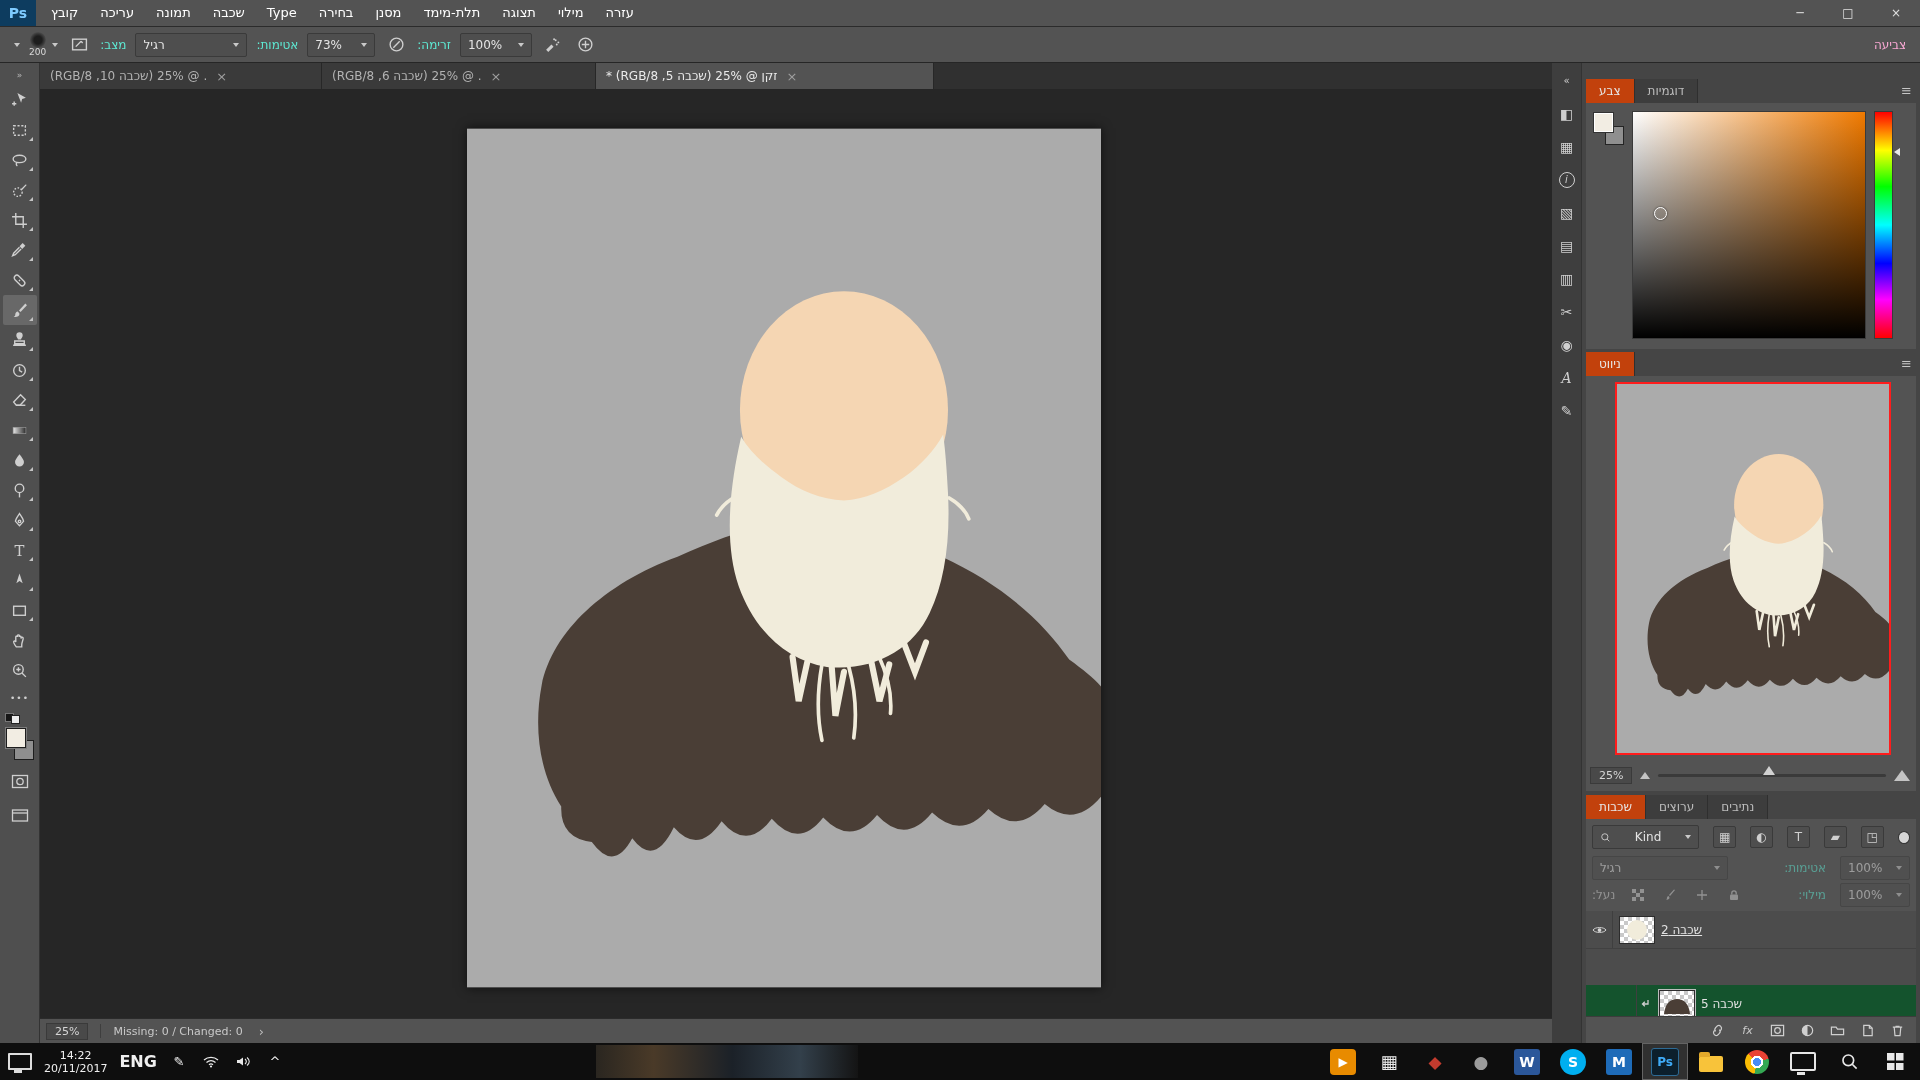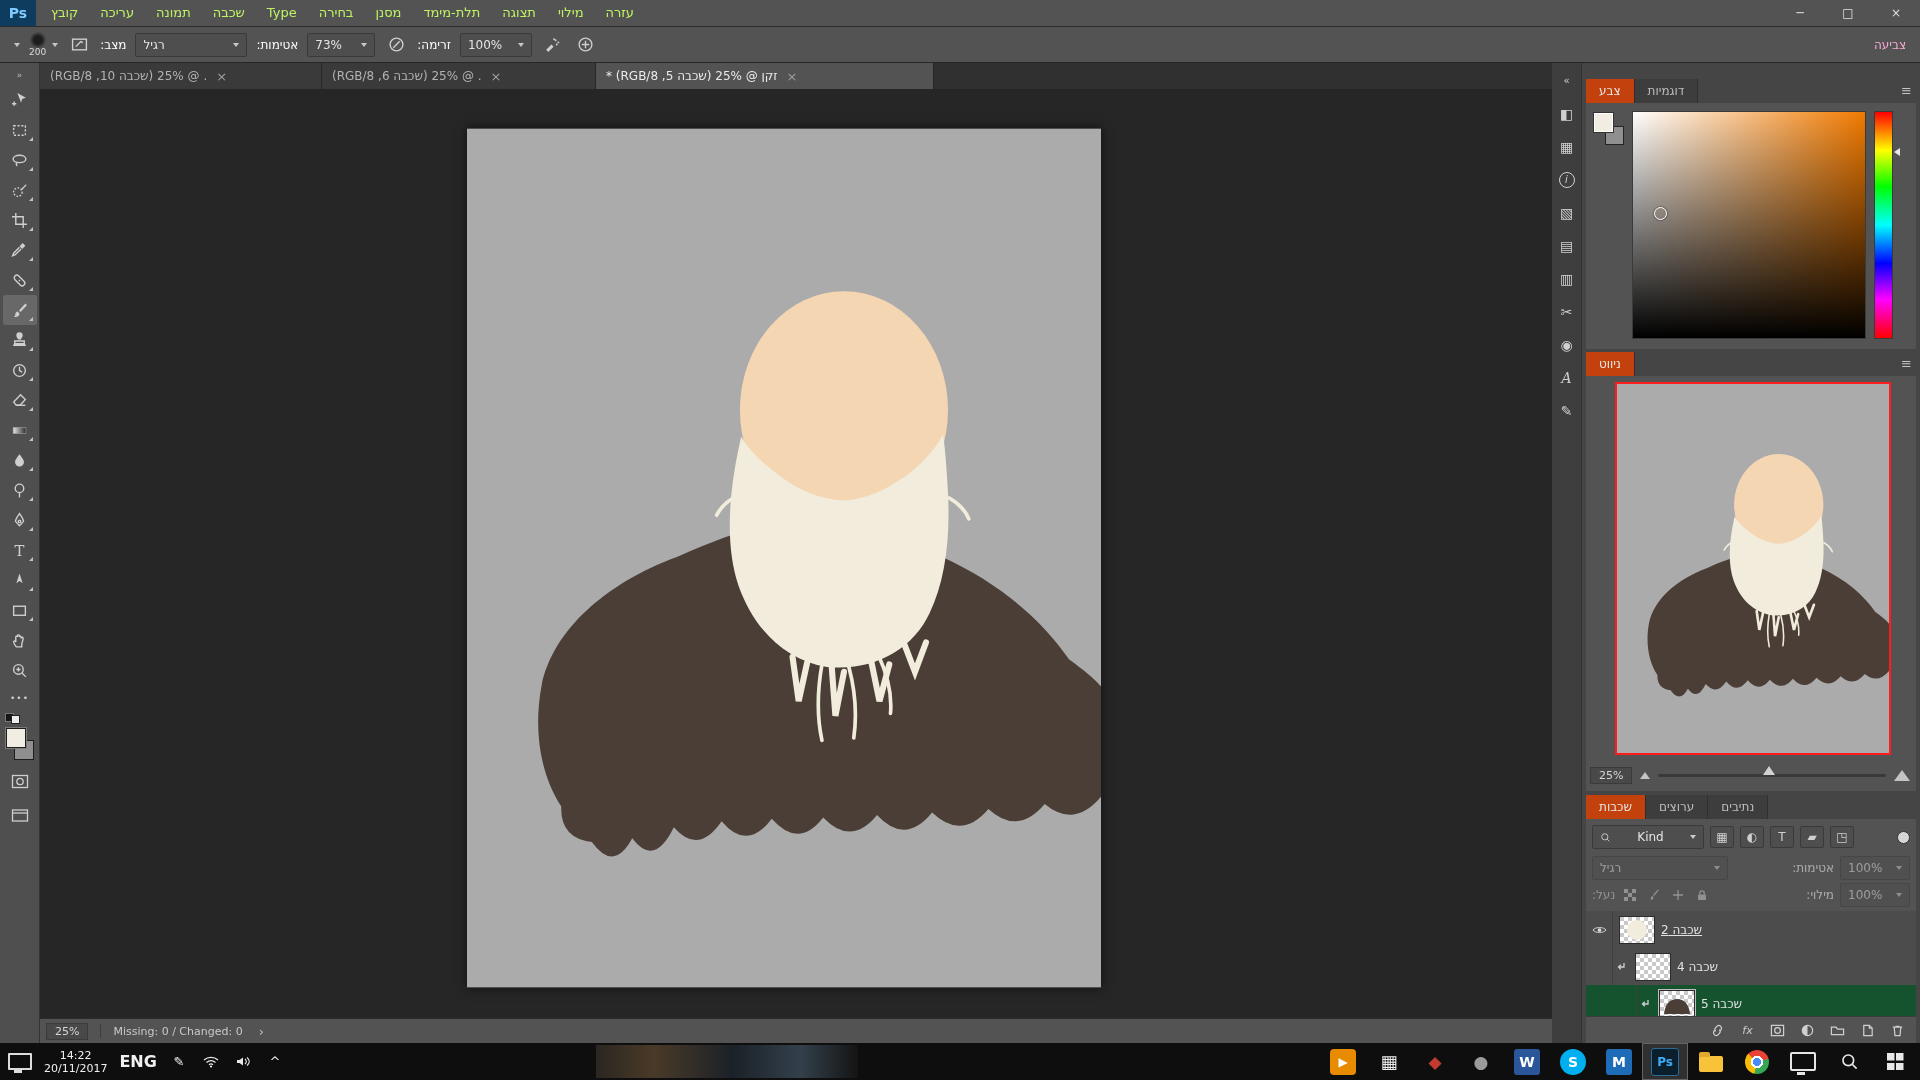--- a/index.html
+++ b/index.html
@@ -6,33 +6,33 @@
   body{width:1920px;height:1080px;overflow:hidden;font-family:"DejaVu Sans",sans-serif;
        -webkit-user-select:none;user-select:none;color:#d8d8d8;}
   #app{position:relative;width:1920px;height:1080px;background:#272727;overflow:hidden;}
 
   
   .menubar{position:absolute;left:0;top:0;right:0;height:26px;background:#535353;
            border-bottom:1px solid #2b2b2b;display:flex;align-items:center;z-index:6;}
   .pslogo{width:36px;height:26px;background:#0d3c5f;color:#7ecbff;font-weight:bold;
           font-size:14px;display:flex;align-items:center;justify-content:center;}
   .menus{display:flex;height:100%;align-items:center;margin-left:4px;}
-  .menu{padding:0 11px;font-size:13px;line-height:26px;color:#bef264;white-space:nowrap;}
+  .menu{padding:0 11px;font-size:13px;line-height:26px;color:#ffffff;white-space:nowrap;}
   .wincontrols{margin-left:auto;display:flex;height:100%;}
   .winbtn{width:48px;text-align:center;font-size:12px;color:#e0e0e0;line-height:26px;}
 
   
   .optionsbar{position:absolute;left:0;top:27px;right:0;height:35px;background:#535353;
               border-bottom:1px solid #262626;display:flex;align-items:center;gap:9px;padding:0 8px;z-index:5;}
   .obgroup{display:flex;align-items:center;gap:6px;}
   .car{width:0;height:0;border-left:3.5px solid transparent;border-right:3.5px solid transparent;
        border-top:4.5px solid #c9c9c9;display:inline-block;}
   .sel{display:inline-flex;align-items:center;justify-content:space-between;gap:8px;height:22px;
        padding:0 7px;background:#4e4e4e;border:1px solid #3a3a3a;border-radius:2px;font-size:12px;color:#e4e4e4;}
-  .oblabel{font-size:12px;color:#ffffff;}
+  .oblabel{font-size:12px;color:#5eead4;}
   .rtl{direction:rtl;unicode-bidi:isolate;}
   .brushchip{display:flex;flex-direction:column;align-items:center;line-height:9px;}
   .brushdot{width:16px;height:16px;border-radius:50%;
             background:radial-gradient(circle,#1d1d1d 35%,rgba(29,29,29,0) 75%);}
   .brushsize{font-size:9px;color:#d9d9d9;}
   .obicon{width:24px;height:24px;display:flex;align-items:center;justify-content:center;border-radius:2px;}
   .obicon svg{width:17px;height:17px;}
   .workspace{position:absolute;right:14px;font-size:12px;color:#f9a8d4;}
 
   
@@ -102,21 +102,21 @@
   .navthumb svg{width:100%;height:100%;display:block;}
   .navrow{position:absolute;left:4px;right:6px;top:388px;height:22px;display:flex;align-items:center;gap:8px;}
   .mt{width:0;height:0;border-left:5px solid transparent;border-right:5px solid transparent;border-bottom:7px solid #c4c4c4;}
   .mt.lg{border-left-width:8px;border-right-width:8px;border-bottom-width:11px;}
   .track{flex:1;height:3px;background:#3a3a3a;border-radius:2px;position:relative;}
   .sthumb{position:absolute;left:46%;top:-8px;width:0;height:0;
           border-left:6px solid transparent;border-right:6px solid transparent;border-bottom:9px solid #d2d2d2;}
 
   
   #layersbody{top:756px;bottom:0;}
-  .lrowbar{position:absolute;left:0;right:0;display:flex;align-items:center;gap:6px;padding:0 6px;box-sizing:border-box;}
+  .lrowbar{position:absolute;left:0;right:0;display:flex;align-items:center;gap:14px;padding:0 6px;box-sizing:border-box;}
   .kindsel{width:96px;}
   .fbtn{width:22px;height:20px;display:flex;align-items:center;justify-content:center;color:#cfcfcf;font-size:12px;
         background:#4e4e4e;border:1px solid #3a3a3a;border-radius:2px;}
   .ftoggle{margin-left:auto;width:11px;height:11px;border-radius:50%;background:#d6d6d6;border:1px solid #333;}
   .dim{opacity:.5;}
   .locklbl{font-size:12px;color:#cfcfcf;}
   .lockbtn{width:18px;height:16px;display:flex;align-items:center;justify-content:center;}
   .lockbtn svg{width:12px;height:12px;}
   .llist{position:absolute;left:0;right:0;top:92px;height:111px;background:#4c4c4c;overflow:hidden;}
   .lrow{position:absolute;left:0;right:0;height:37px;display:flex;align-items:center;border-bottom:1px solid #414141;background:#4c4c4c;}
@@ -577,30 +577,20 @@
                 <circle cx="8" cy="5" r="2" fill="#d8d8d8"></circle>
               </svg>
           </span>
           <span class="lthumb">
             <svg viewBox="0 0 34 26">
                 <ellipse cx="17" cy="13" rx="10" ry="10" fill="#f1ecdb"></ellipse>
               </svg>
           </span>
           <span class="lname edit">שכבה 2</span>
         </div>
-        <div class="lrow" style="top:37px">
-          <span class="eyewell"></span>
-          <span class="clip">
-            <svg viewBox="0 0 10 10">
-                <path class="stk" d="M8 1v4H3M4.8 2.8L2.5 5l2.3 2.2"></path>
-              </svg>
-          </span>
-          <span class="lthumb"></span>
-          <span class="lname">שכבה 4</span>
-        </div>
         <div class="lrow selected" style="top:74px">
           <span class="eyewell"></span>
           <span class="clip">
             <svg viewBox="0 0 10 10">
                 <path class="stk" d="M8 1v4H3M4.8 2.8L2.5 5l2.3 2.2"></path>
               </svg>
           </span>
           <span class="lthumb">
             <svg viewBox="0 0 34 26">
                 <path d="M4 23c1-10 6-15 13-15s12 5 13 15z" fill="#4a3e36"></path>

